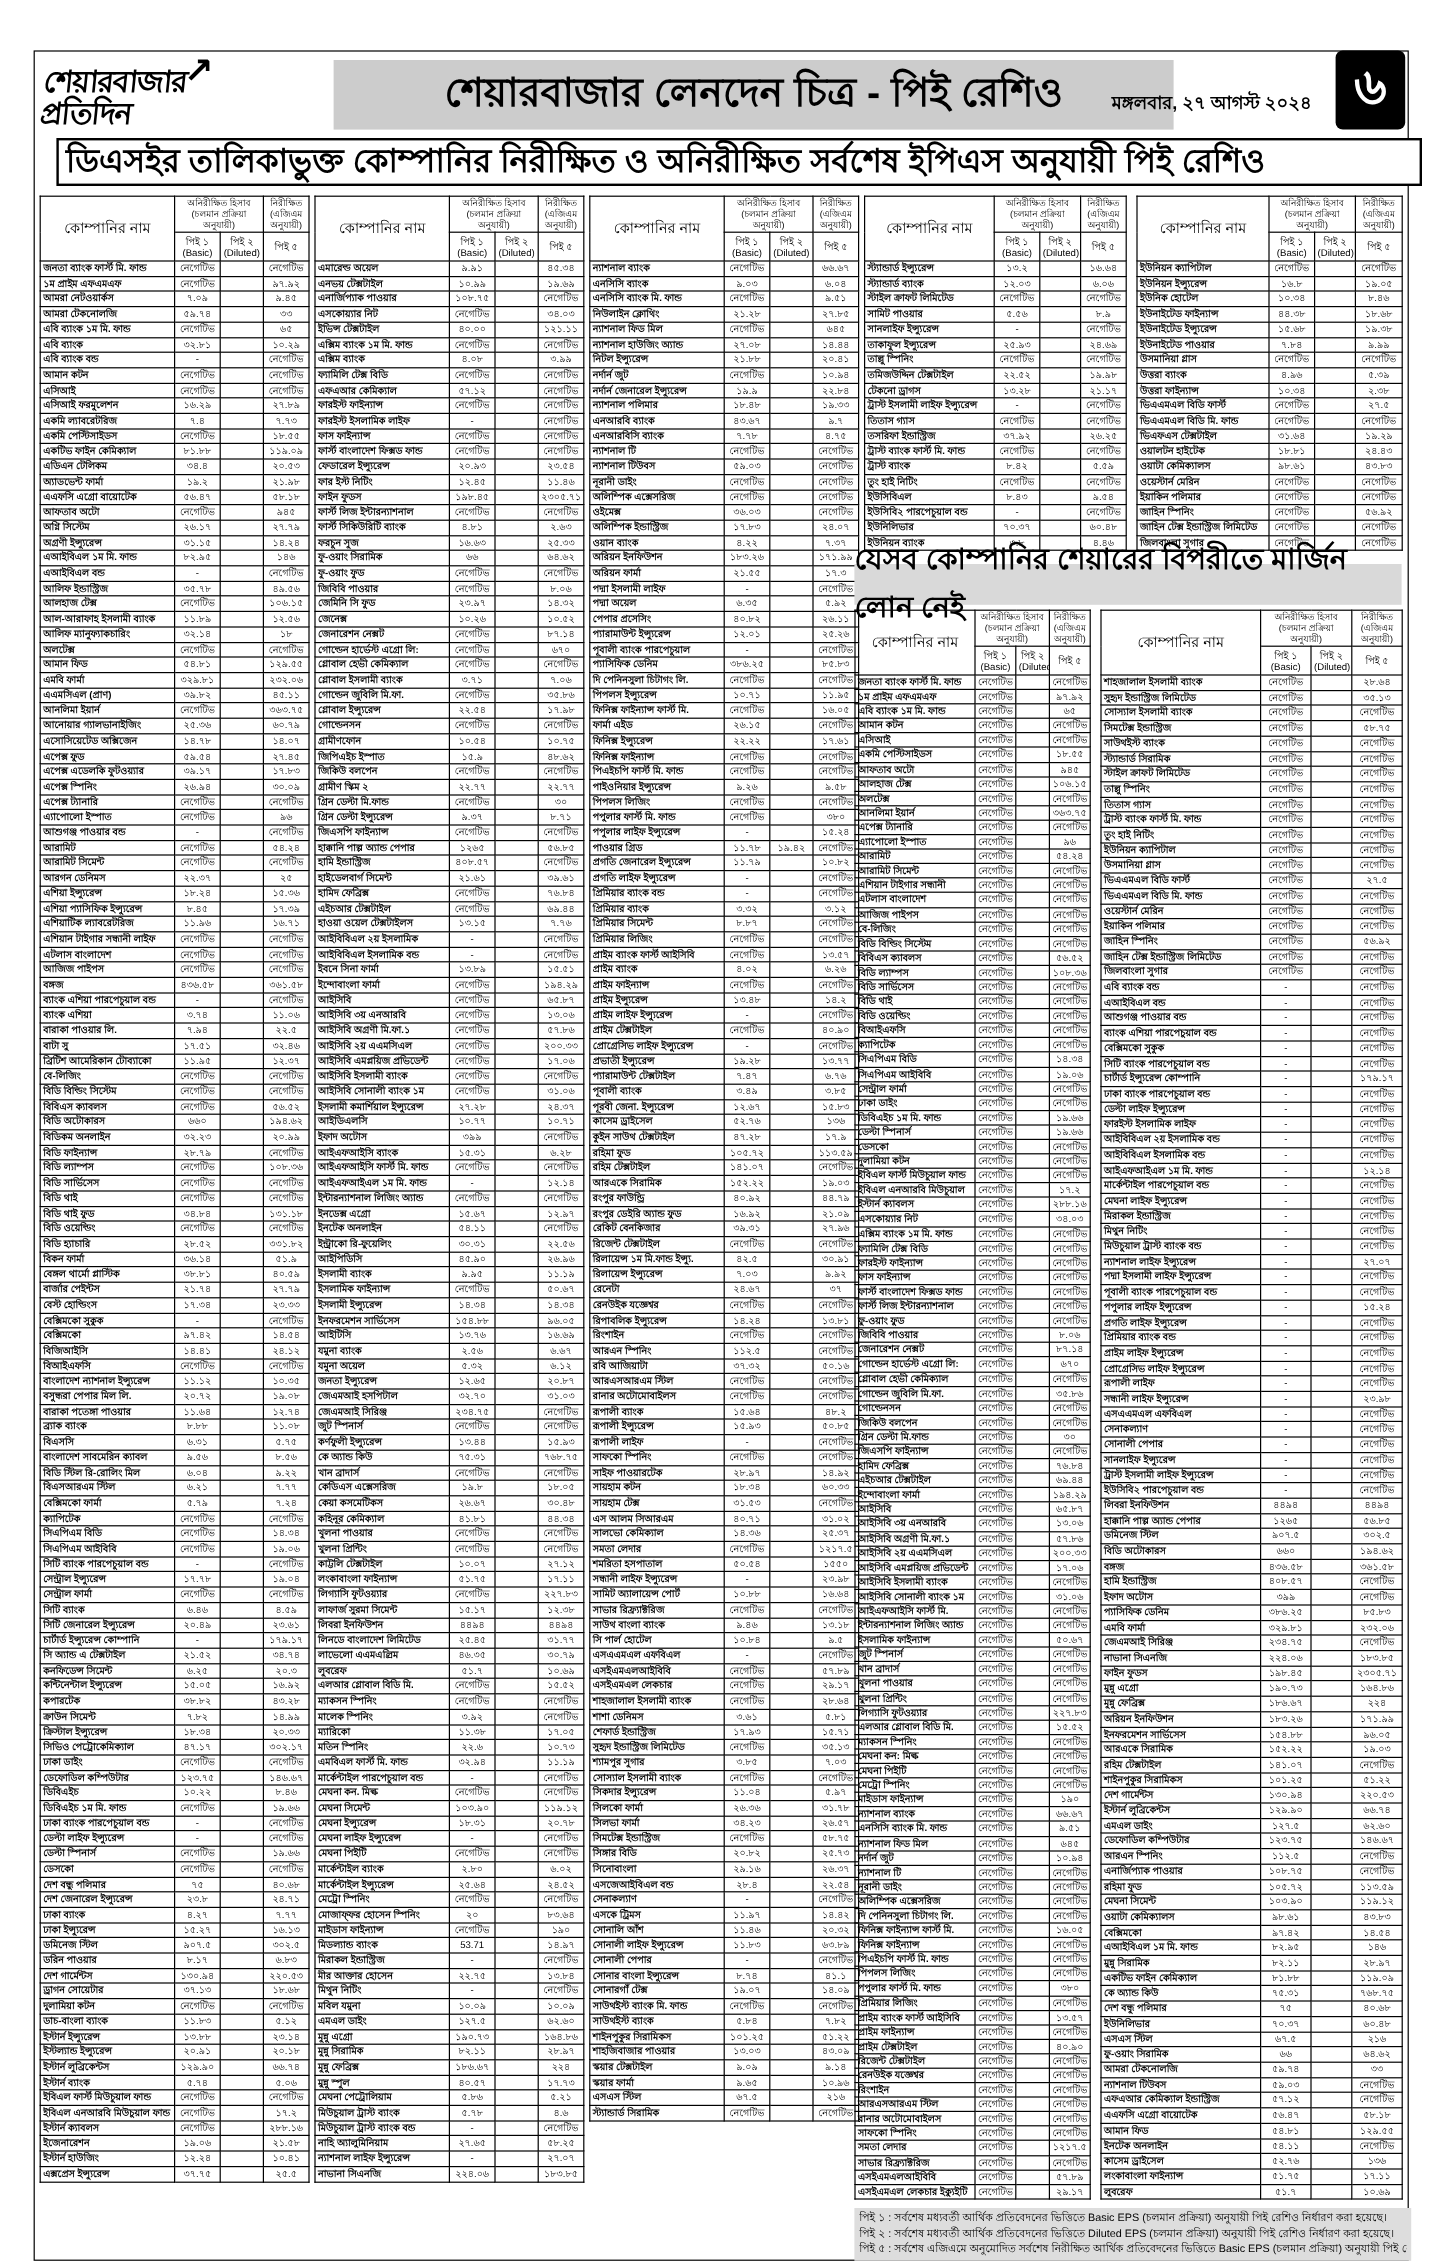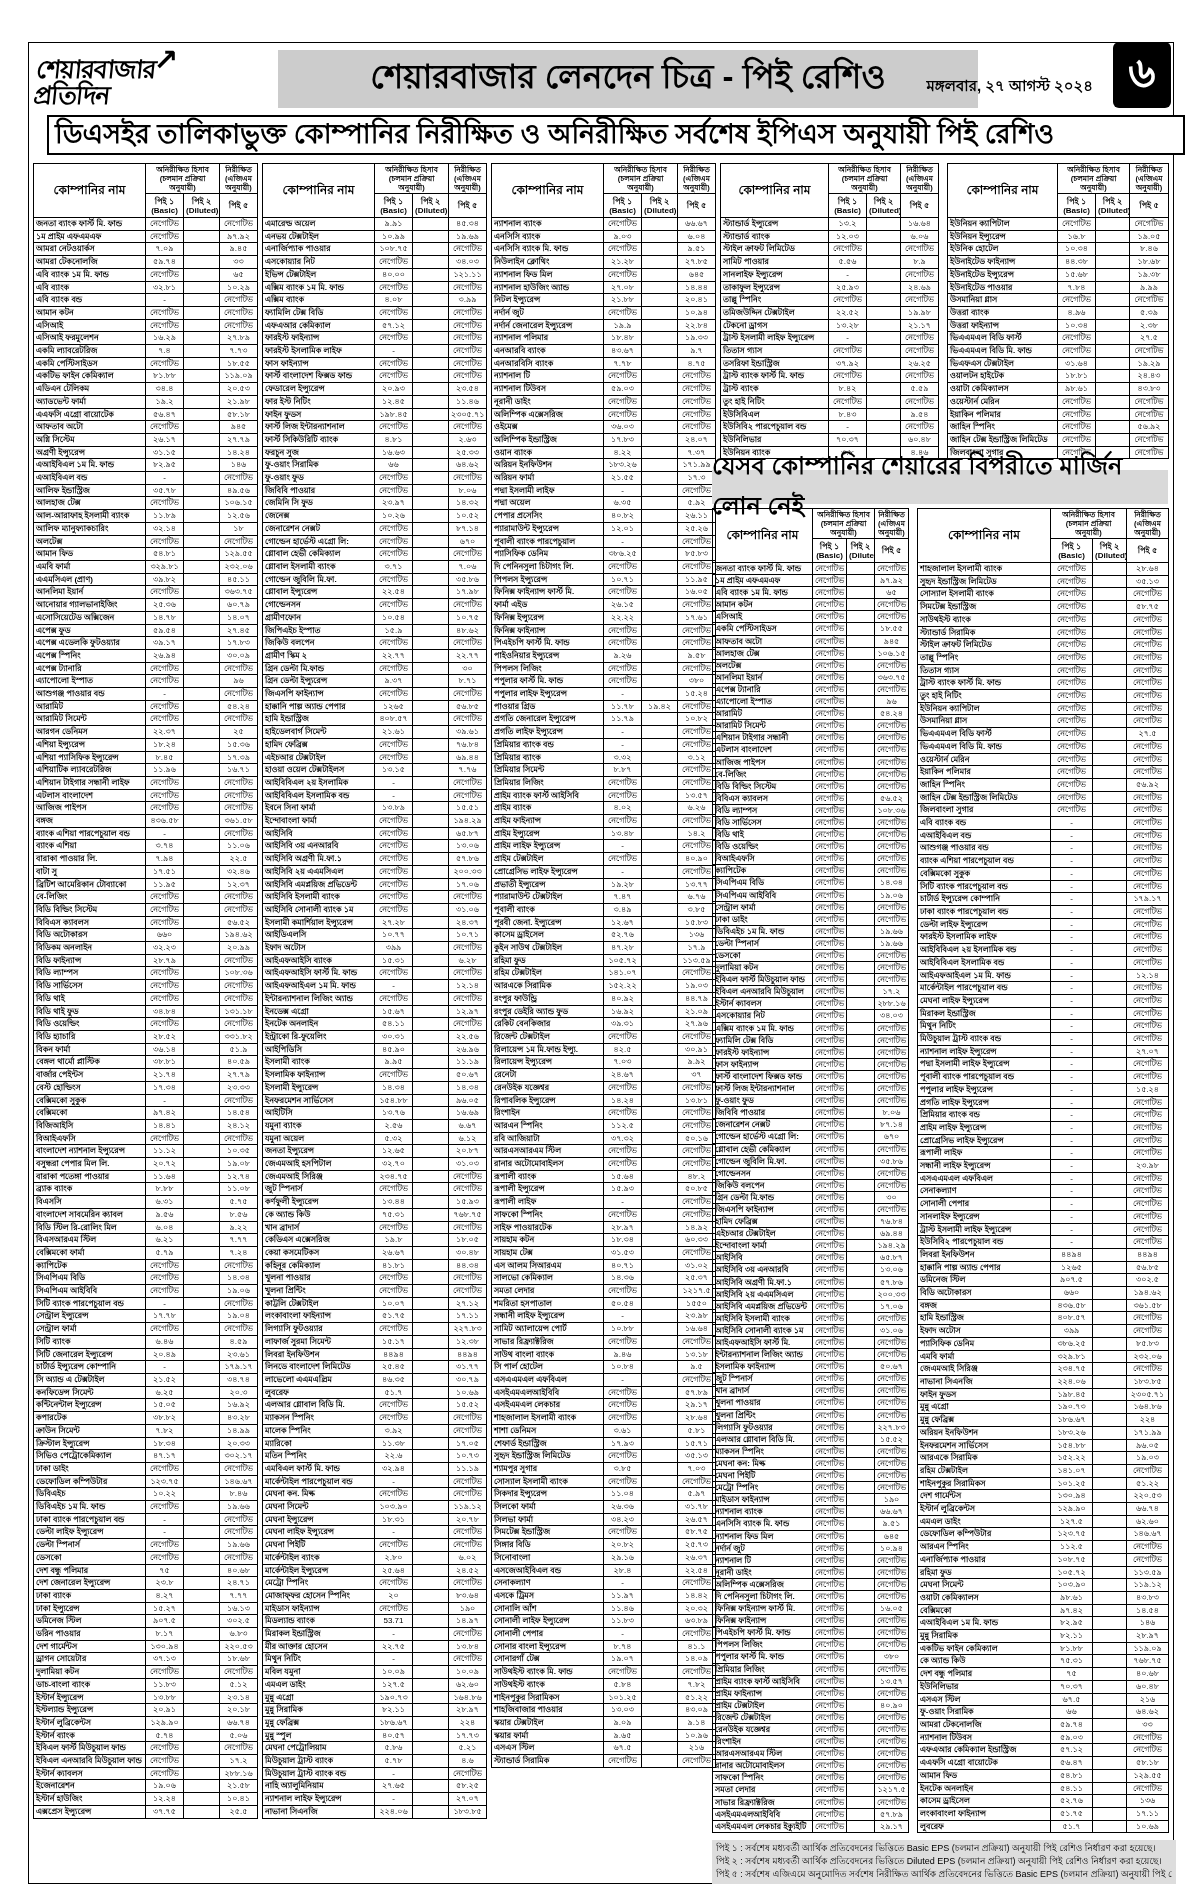--- a/index.html
+++ b/index.html
@@ -13,21 +13,21 @@
   #logo .logo-arrow{position:absolute;left:118px;top:-14px;font-size:30px;font-weight:bold;}
   #title-box{position:absolute;left:245px;top:2px;width:700px;height:58px;background:#ccc;display:flex;align-items:center;justify-content:center;font-weight:bold;font-size:33px;}
   #date{position:absolute;right:80px;top:26px;width:220px;text-align:right;font-weight:bold;font-size:15px;}
   #page-num{position:absolute;right:2px;top:-6px;width:58px;height:66px;background:#000;color:#fff;border-radius:6px;display:flex;align-items:center;justify-content:center;font-size:42px;font-weight:bold;}
   
   #subtitle{position:absolute;left:30px;top:115px;width:1138px;height:40px;border:2px solid #000;display:flex;align-items:center;padding-left:6px;box-sizing:border-box;font-weight:bold;font-size:27px;background:#fff;margin-left:17px;}
   
   .tablewrap{position:absolute;}
   table.pe{border-collapse:collapse;width:100%;table-layout:fixed;}
   table.pe th,table.pe td{border:1px solid #000;padding:0 2px;overflow:hidden;white-space:nowrap;box-sizing:border-box;}
-  table.pe thead th{font-weight:bold;white-space:normal;}
+  table.pe thead th{font-weight:normal;white-space:normal;}
   .h-name{font-size:12px;}
   .h-unaud,.h-aud{font-size:7.5px;line-height:9px;height:30px;}
   .h-sub{font-size:8px;line-height:9px;height:24px;margin-left:31px;}
   table.pe tbody td{font-size:8px;}
   table.pe td.c-name{text-align:left;font-weight:bold;}
   table.pe td.c-num{text-align:center;}
   .rows-main tbody td{height:11.7px;line-height:11.7px;}
   .rows-mleft tbody td{height:11.1px;line-height:11.1px;}
   .rows-mright tbody td{height:11.7px;line-height:11.7px;}
   

